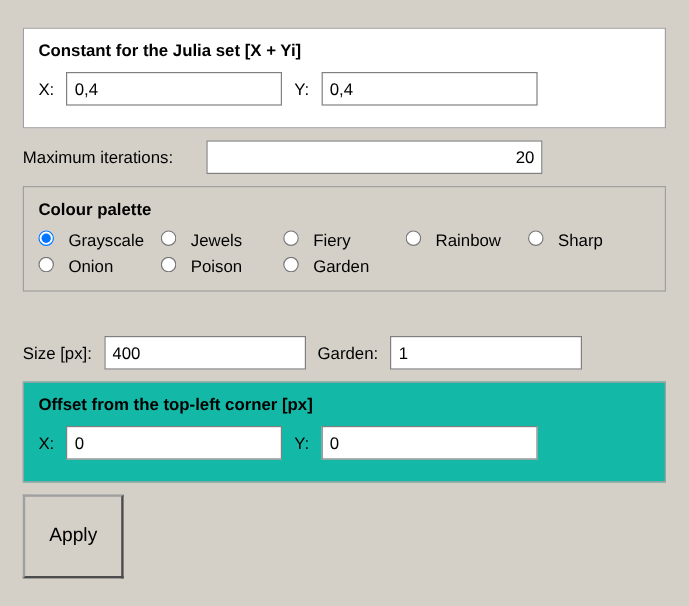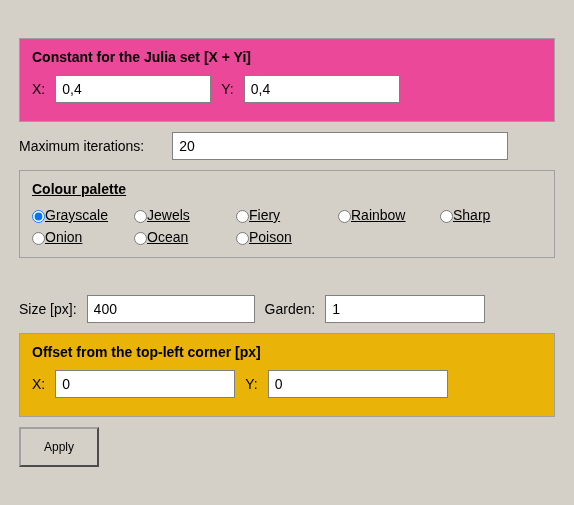--- a/index.html
+++ b/index.html
@@ -21,21 +21,21 @@
     }
 
     .panel {
       width: 560px;
       background-color: #d4d0c8;
       padding: 12px;
     }
 
     .section-box {
       border: 1px solid #a0a0a0;
-      background-color: #ec4899;
+      background-color: #ffffff;
       margin-bottom: 10px;
       padding: 10px 12px 12px 12px;
     }
 
     .section-title {
       font-weight: bold;
       font-size: 14px;
       margin-bottom: 10px;
     }
 
@@ -53,57 +53,57 @@
 
     .text-input {
       background-color: #fff;
       border: 1px solid #808080;
       padding: 4px 6px;
       font-size: 14px;
       height: 28px;
     }
 
     .input-xy {
-      width: 156px;
+      width: 180px;
     }
 
     .input-maxiter {
-      width: 336px;
+      width: 280px;
+      text-align: right;
     }
 
     .input-size {
       width: 168px;
     }
 
     .input-scale {
       width: 160px;
     }
 
     .input-offset {
       width: 180px;
     }
 
     .palette-section {
       border: 1px solid #a0a0a0;
       background-color: #d4d0c8;
       margin-bottom: 10px;
       padding: 10px 12px 12px 12px;
-      text-decoration: underline;
     }
 
     .palette-grid {
       display: grid;
       grid-template-columns: repeat(5, 1fr);
       gap: 6px 0;
     }
 
     .palette-item {
       display: flex;
-      align-items: flex-end;
-      gap: 0;
+      align-items: flex-start;
+      gap: 12px;
       cursor: pointer;
     }
 
     .palette-item input[type="radio"] {
       margin: 0;
       cursor: pointer;
     }
 
     .palette-item label {
       font-size: 14px;
@@ -113,30 +113,30 @@
     .size-scale-row {
       display: flex;
       align-items: center;
       gap: 10px;
       margin-bottom: 10px;
       margin-top: 37px;
     }
 
     .offset-section {
       border: 1px solid #a0a0a0;
-      background-color: #eab308;
+      background-color: #14b8a6;
       margin-bottom: 10px;
       padding: 10px 12px 12px 12px;
     }
 
     .apply-button {
       background-color: #d4d0c8;
       border: 2px outset #a0a0a0;
-      padding: 11px 20px;
-      font-size: 12px;
+      padding: 24px 20px;
+      font-size: 16px;
       cursor: pointer;
       min-width: 80px;
     }
 
     .maxiter-row {
       display: flex;
       align-items: center;
       gap: 28px;
       margin-bottom: 10px;
     }
@@ -185,26 +185,26 @@
       </div>
       <div class="palette-item">
         <input type="radio" name="palette" id="sharp" style="">
         <label for="sharp">Sharp</label>
       </div>
       <div class="palette-item">
         <input type="radio" name="palette" id="onion" style="">
         <label for="onion">Onion</label>
       </div>
       <div class="palette-item">
-        <input type="radio" name="palette" id="ocean" style="">
-        <label for="ocean">Ocean</label>
-      </div>
-      <div class="palette-item">
         <input type="radio" name="palette" id="poison" style="">
         <label for="poison">Poison</label>
+      </div>
+      <div class="palette-item">
+        <input type="radio" name="palette" id="garden" style="">
+        <label for="garden">Garden</label>
       </div>
     </div>
   </div>
 
   
   <div class="size-scale-row">
     <span class="label">Size [px]:</span>
     <input class="text-input input-size" type="text" value="400" style="">
     <span class="label">Garden:</span>
     <input class="text-input input-scale" type="text" value="1" style="">

